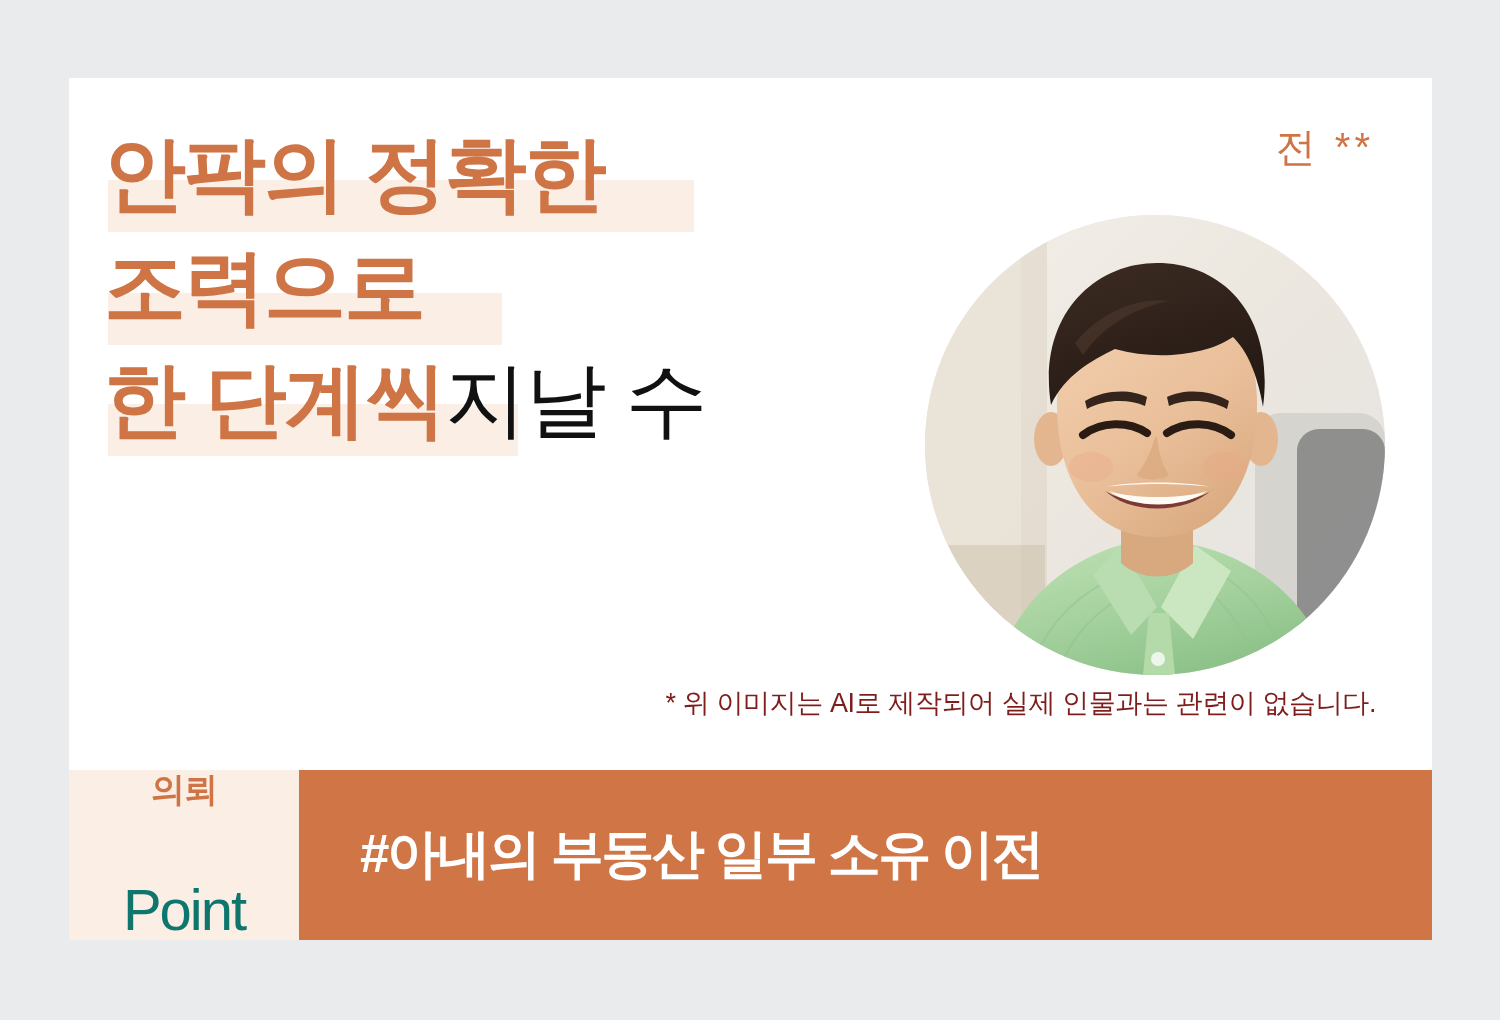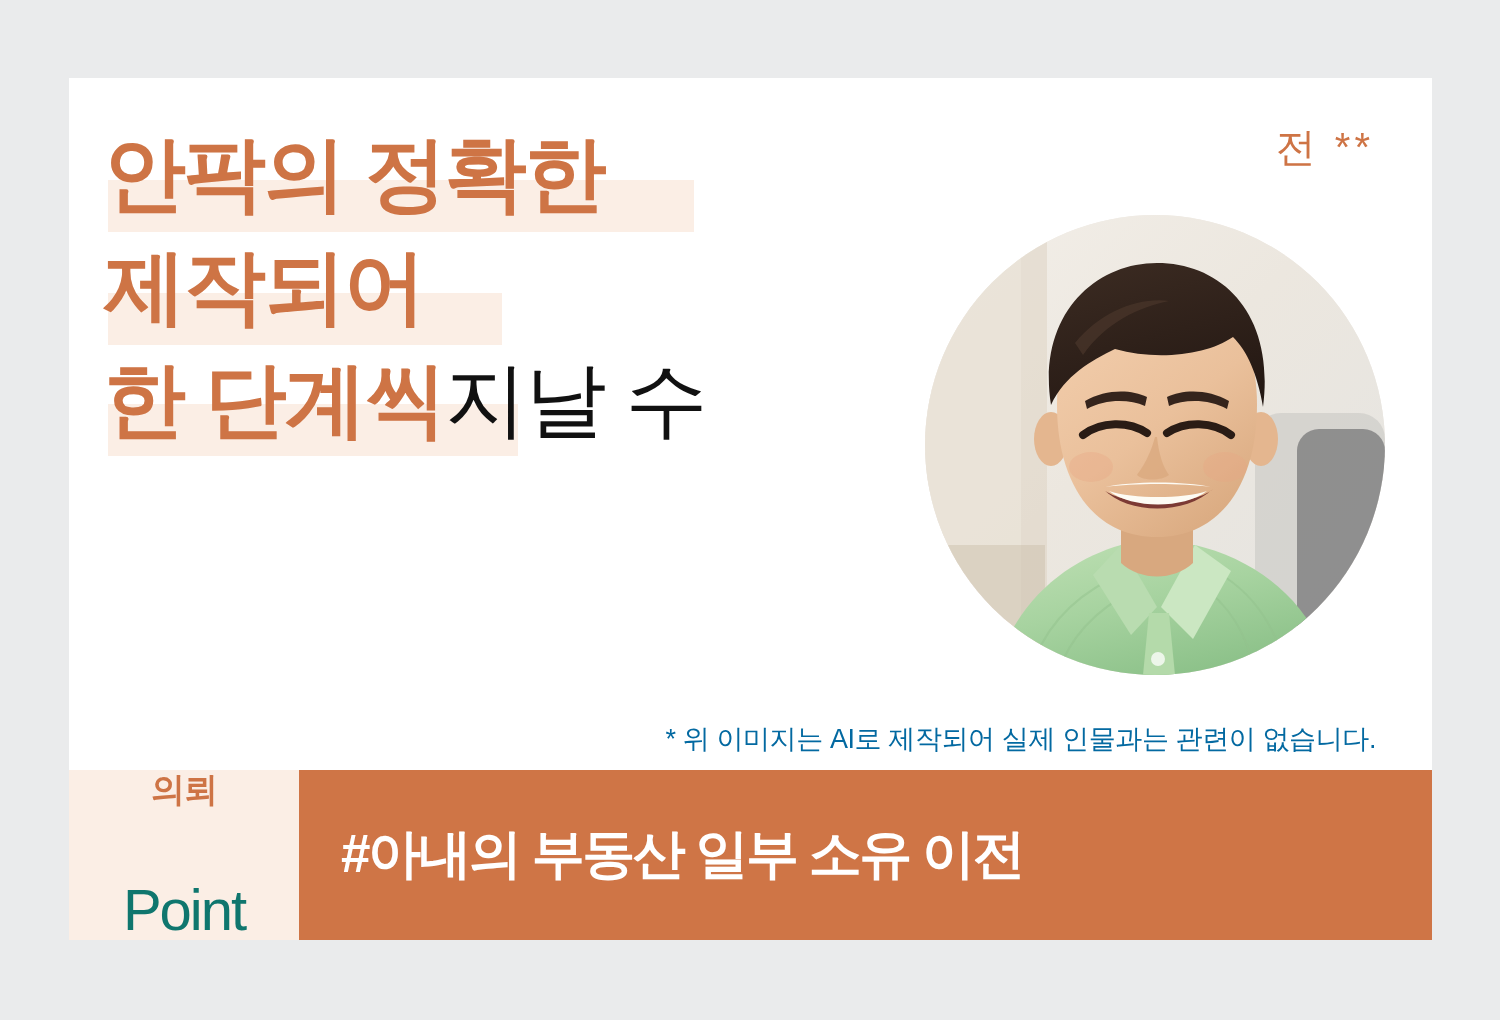--- a/index.html
+++ b/index.html
@@ -93,22 +93,22 @@
     border-radius: 50%;
     overflow: hidden;
     background: #efeae4;
   }
   .portrait svg { display: block; width: 460px; height: 460px; }
 
   
   .disclaimer {
     position: absolute;
     right: 56px;
-    top: 643px;
-    color: #0369a1;
+    top: 607px;
+    color: #7f1d1d;
     font-size: 27px;
     font-weight: 400;
     letter-spacing: -0.4px;
     white-space: nowrap;
   }
 
   
   .bottom-bar {
     position: absolute;
     left: 0;
@@ -139,21 +139,21 @@
     font-size: 58px;
     font-weight: 400;
     line-height: 60px;
     letter-spacing: -2px;
   }
   .tag-panel {
     flex: 1 1 auto;
     background: #cf7546;
     display: flex;
     align-items: center;
-    padding-left: 42px;
+    padding-left: 61px;
     gap: 54px;
   }
   .tag {
     color: #ffffff;
     font-size: 53px;
     font-weight: 700;
     letter-spacing: -2.5px;
     white-space: nowrap;
   }
 </style>
@@ -168,21 +168,21 @@
 
     <div class="headline">
 
       <div class="hline line1">
         <span class="hl-mark"></span>
         <span class="hl-text t-orange">안팍의 정확한</span>
       </div>
 
       <div class="hline line2">
         <span class="hl-mark"></span>
-        <span class="hl-text t-orange">제작되어</span>
+        <span class="hl-text t-orange">조력으로</span>
       </div>
 
       <div class="hline line3">
         <span class="hl-mark"></span>
         <span class="hl-text t-orange">한 단계씩</span><span class="hl-text t-black"> 지날 수</span>
       </div>
 
 
     </div>
 

